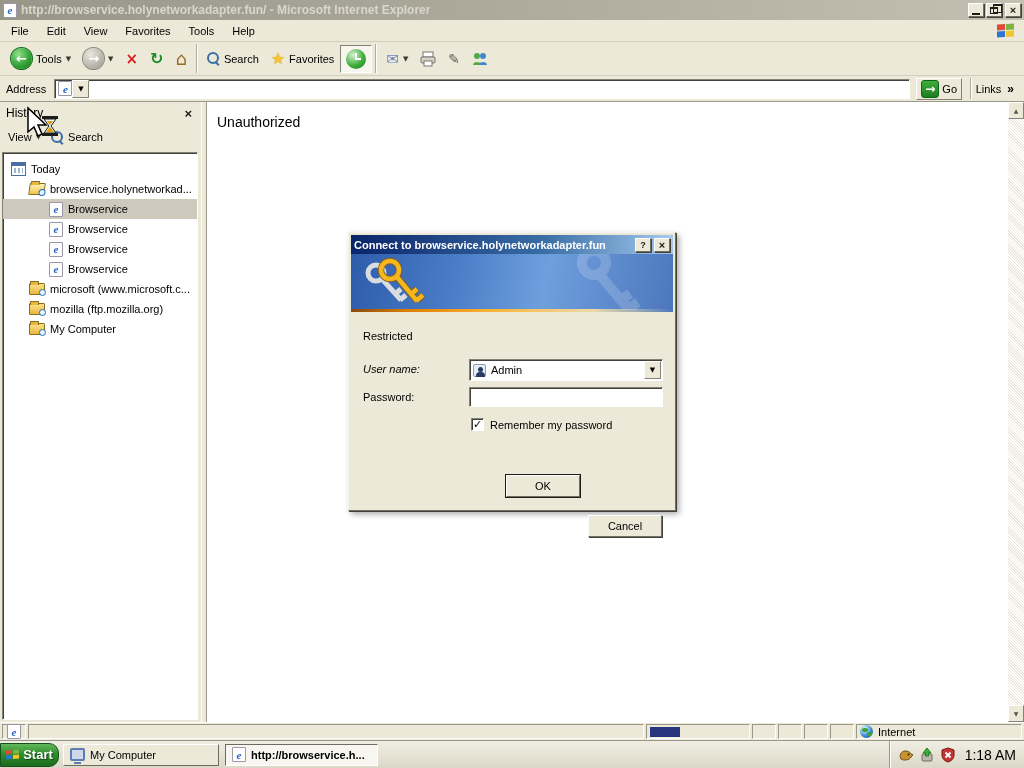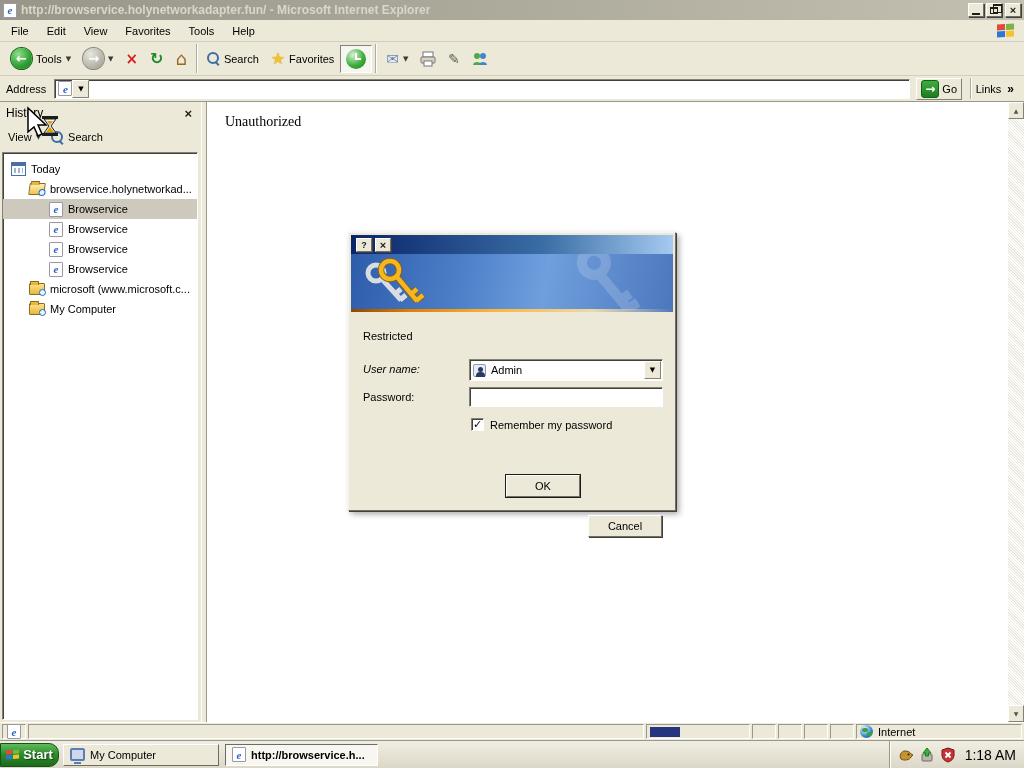--- a/index.html
+++ b/index.html
@@ -98,22 +98,22 @@
     background:#e8f4ff; border:1px solid #1f6fbf; }
   .calendar { width:15px; height:14px; background:#fff; border:1px solid #4a6fa5; position:relative; flex:0 0 auto; }
   .calendar::before { content:""; position:absolute; left:0; top:0; right:0; height:3px; background:#4a6fa5; }
   .calendar::after { content:""; position:absolute; left:2px; top:5px; right:2px; bottom:2px;
     background:repeating-linear-gradient(to right,#9db6d6 0 2px,#fff 2px 4px); }
 
   
   #sash { left:201px; top:0; width:6px; height:620px; background:#ece9d8;
     border-left:1px solid #fff; border-right:1px solid #9a9889; }
   #content { left:207px; top:0; width:801px; height:620px; background:#fff; }
-  #content-text { position:absolute; left:10px; top:12px; font-family:Liberation Serif, serif;
-    font-size:14px;margin-left:8px; }
+  #content-text { position:absolute; left:10px; top:12px; font-family:Liberation Sans, sans-serif;
+    font-size:14px; }
   #vscroll { left:1008px; top:0; width:16px; height:620px;
     background:repeating-linear-gradient(45deg,#fff 0 1px,#eceadf 1px 2px); }
   .scr-btn { position:absolute; left:0; width:16px; height:17px; display:flex; align-items:center; justify-content:center;
     font-size:6px; color:#55534a; font-family:"DejaVu Sans",sans-serif; }
 
   
   #statusbar { left:0; top:722px; width:1024px; height:18px; background:#ece9d8; border-top:1px solid #fff;
     display:flex; align-items:stretch; gap:2px; padding:1px 2px; }
   .pane { border:1px solid; border-color:#9a9889 #fff #fff #9a9889; display:flex; align-items:center; padding:0 3px; }
   #pane-icon { width:24px; justify-content:center; }
@@ -348,39 +348,46 @@
       <div class="tree-row ind1">
         <span class="folder">
             <span class="clockdot"></span>
           </span>
         <span>microsoft (www.microsoft.c...</span>
       </div>
       <div class="tree-row ind1">
         <span class="folder">
             <span class="clockdot"></span>
           </span>
+        <span>mozilla (ftp.mozilla.org)</span>
+      </div>
+      <div class="tree-row ind1">
+        <span class="folder">
+            <span class="clockdot"></span>
+          </span>
         <span>My Computer</span>
       </div>
     </div>
   </div>
 
   <div class="abs" id="sash"></div>
 
   <div class="abs" id="content">
     <span id="content-text">Unauthorized</span>
   </div>
 
   <div class="abs" id="vscroll">
     <span class="scr-btn raised-soft" style="top:0;">▲</span>
     <span class="scr-btn raised-soft" style="top:603px;">▼</span>
   </div>
 </div>
 
 <div class="abs" id="dialog">
   <div id="dlg-title">
+    <span class="t">Connect to browservice.holynetworkadapter.fun</span>
     <span class="winbtn raised">?</span>
     <span class="winbtn raised" style="margin-left:3px;font-size:11px;">×</span>
   </div>
   <div id="dlg-banner">
     <svg width="70" height="56" viewBox="0 0 70 56" style="position:absolute;left:8px;top:2px;">
       <g stroke="#d9dde2" stroke-width="5" fill="none">
         <circle cx="17" cy="17" r="8"></circle>
           <path d="M23 23 L42 44 M36 38 l6 -5 M41 44 l6 -5"></path>
       </g>
       <g stroke="#8a5f10" stroke-width="6.5" fill="none" opacity="0.9">

